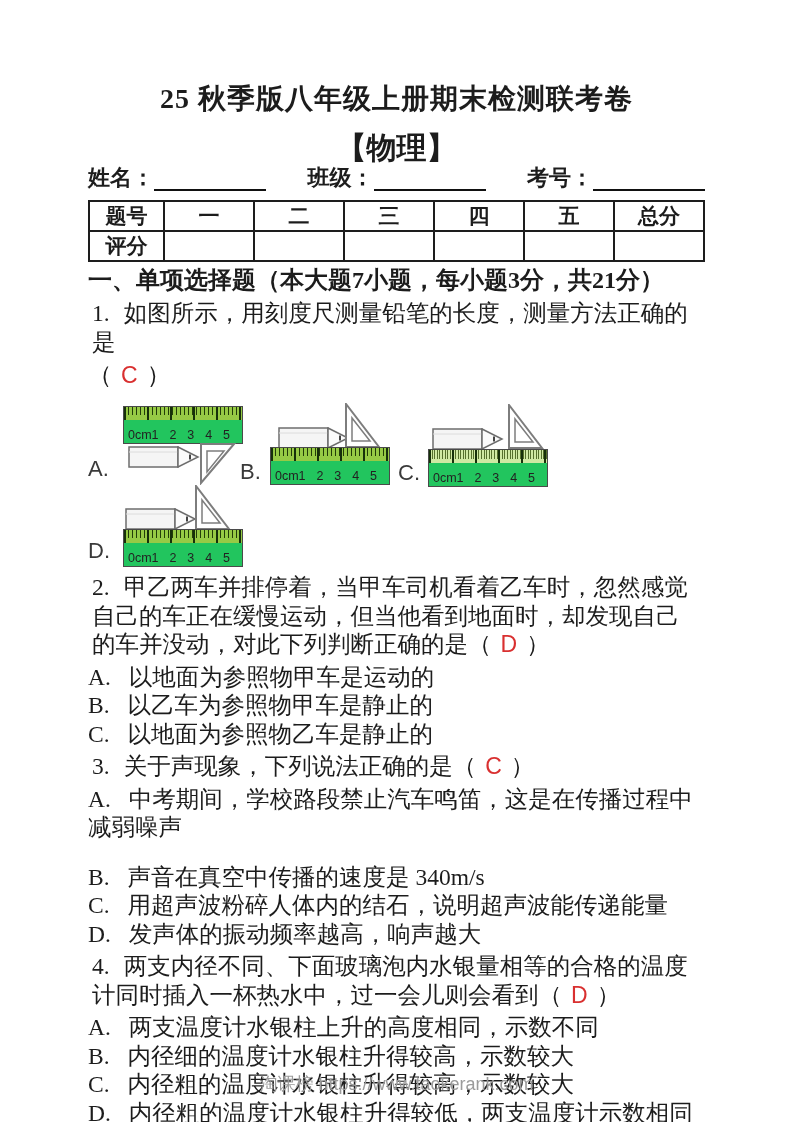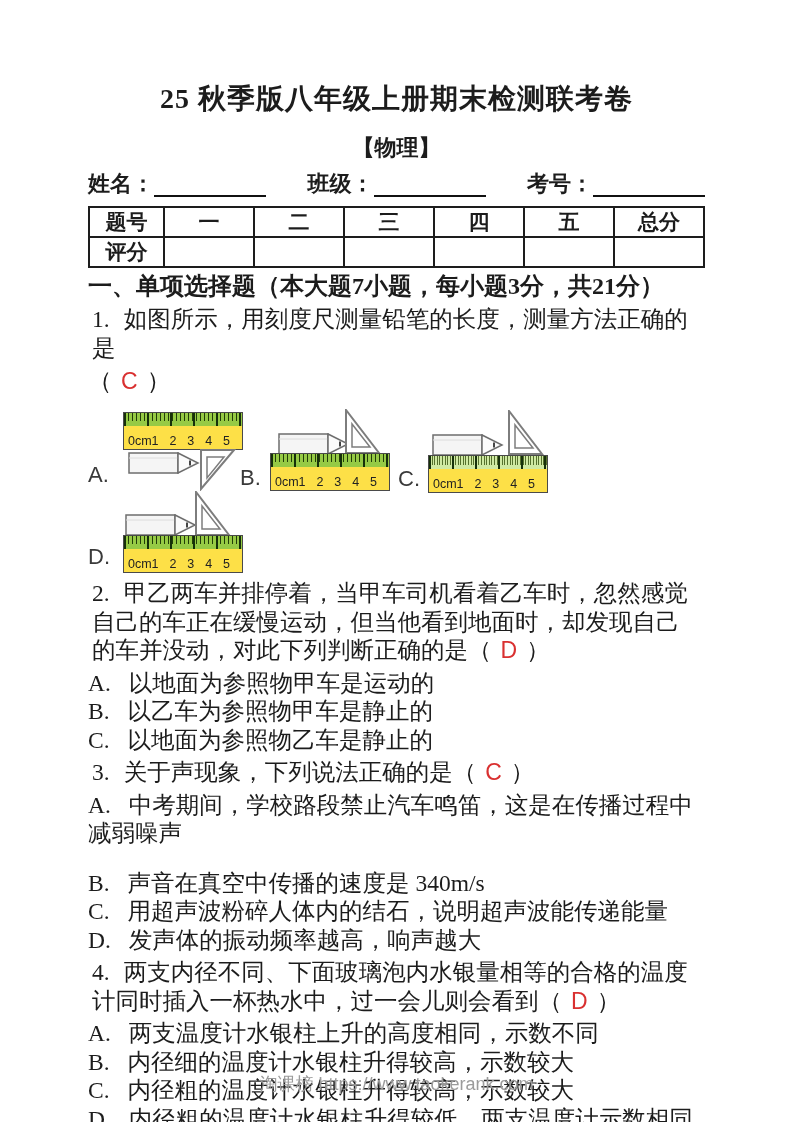--- a/index.html
+++ b/index.html
@@ -2,22 +2,22 @@
 <html><head>
 <meta charset="utf-8">
 <style>
   html,body{margin:0;padding:0;background:#ffffff;}
   .sheet{
     position:relative;width:793px;height:1122px;background:#fff;
     box-sizing:border-box;padding:83px 88px 0 88px;overflow:hidden;
     font-family:"Liberation Serif","DejaVu Serif",serif;color:#1c1c1c;
   }
   .title{margin:0;text-align:center;font-size:28px;font-weight:bold;letter-spacing:1px;line-height:32px;}
-  .subject{margin:16px 0 0 0;text-align:center;font-size:22px;font-weight:bold;line-height:34px;}
-  .fields{margin-top:6px;display:flex;justify-content:space-between;align-items:flex-end;
+  .subject{margin:16px 0 0 0;text-align:center;font-size:30px;font-weight:bold;line-height:34px;}
+  .fields{margin-top:0;display:flex;justify-content:space-between;align-items:flex-end;
     font-size:22px;font-weight:bold;line-height:26px;}
   .fgroup{display:flex;align-items:flex-end;}
   .blank{display:inline-block;width:112px;height:21px;border-bottom:2.5px solid #111;}
   table.score{margin-top:9px;width:100%;border-collapse:collapse;table-layout:fixed;}
   table.score td{border:2px solid #1d1d1d;text-align:center;vertical-align:middle;
     font-weight:bold;font-size:21px;height:27px;padding:0;}
   td.col0{width:73px;}
   .section-heading{margin-top:4px;font-size:24px;font-weight:bold;line-height:29px;}
   .qline{margin:4px;font-size:23.5px;line-height:28.5px;}
   .q1stem{margin-top:4px;}
@@ -25,21 +25,21 @@
   .parenline{margin-top:2px;font-size:24px;line-height:30px;}
   .ans{color:#d93030;font-family:"Liberation Sans","DejaVu Sans",sans-serif;
     font-size:23px;margin:0 9px;}
   .opt{font-size:23.5px;line-height:28.5px;}
   .opt .olabel{margin-right:18px;}
   .opt-gap{margin-bottom:21px;}
   
   .figures{position:relative;height:163px;margin-top:-8px;}
   .figures>*{position:absolute;}
   .figlabel{font-family:"Liberation Sans","DejaVu Sans",sans-serif;font-size:22px;color:#3a3a3a;}
-  .ruler{width:120px;height:38px;background:#fde047;border:1px solid #4a4a4a;box-sizing:border-box;}
+  .ruler{width:120px;height:38px;background:#22c55e;border:1px solid #4a4a4a;box-sizing:border-box;}
   .strip{height:13px;background:#96ca45;position:relative;}
   .strip::before{content:"";position:absolute;left:0;right:0;top:0;height:8px;
     background:repeating-linear-gradient(90deg,#223d08 0 1px,transparent 1px 4px);}
   .strip::after{content:"";position:absolute;left:0;right:0;top:0;height:13px;
     background:repeating-linear-gradient(90deg,#16300a 0 1.6px,transparent 1.6px 23px);}
   .light .strip{background:#cfe9a3;}
   .light .strip::before{height:9px;
     background:repeating-linear-gradient(90deg,#55702c 0 1px,transparent 1px 2.6px);}
   .nums{height:22px;display:flex;align-items:flex-end;justify-content:space-between;
     padding:0 12px 2px 4px;font-family:"Liberation Sans","DejaVu Sans",sans-serif;

